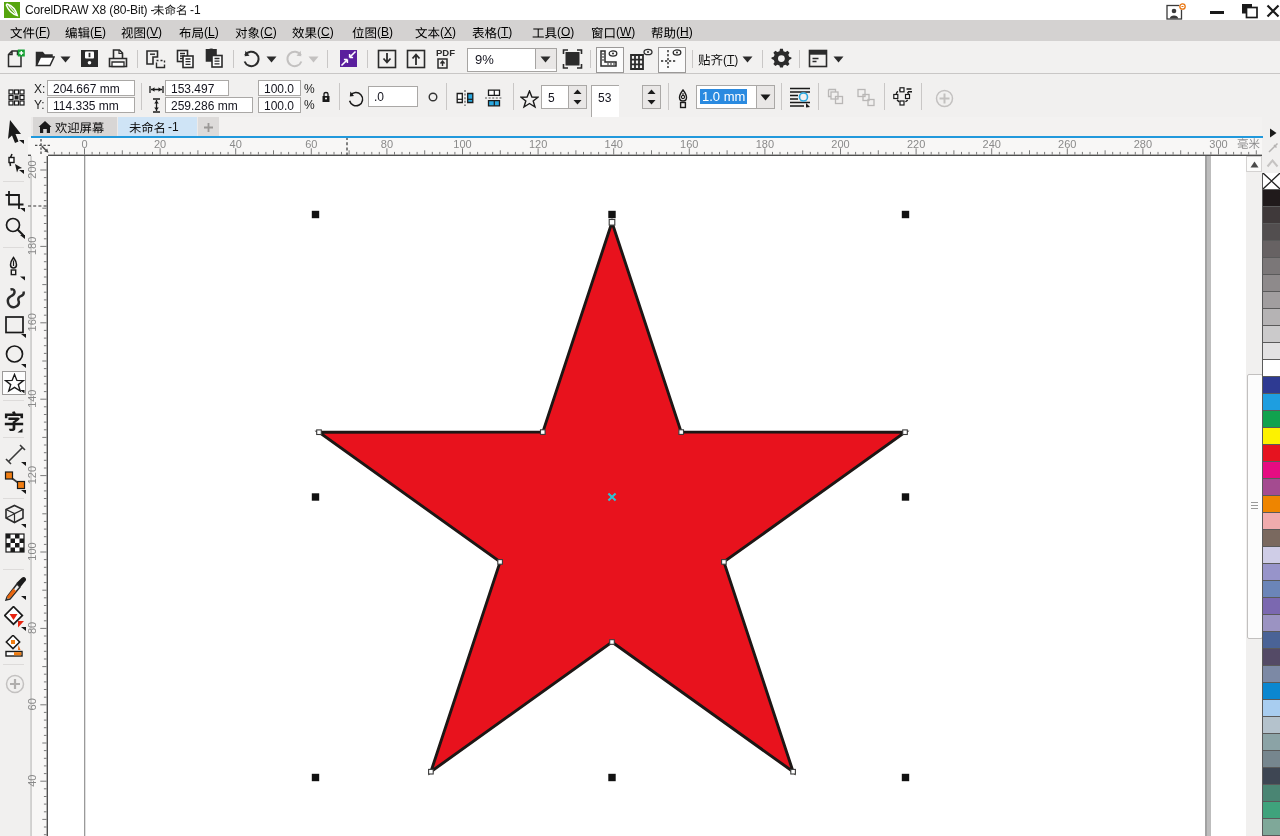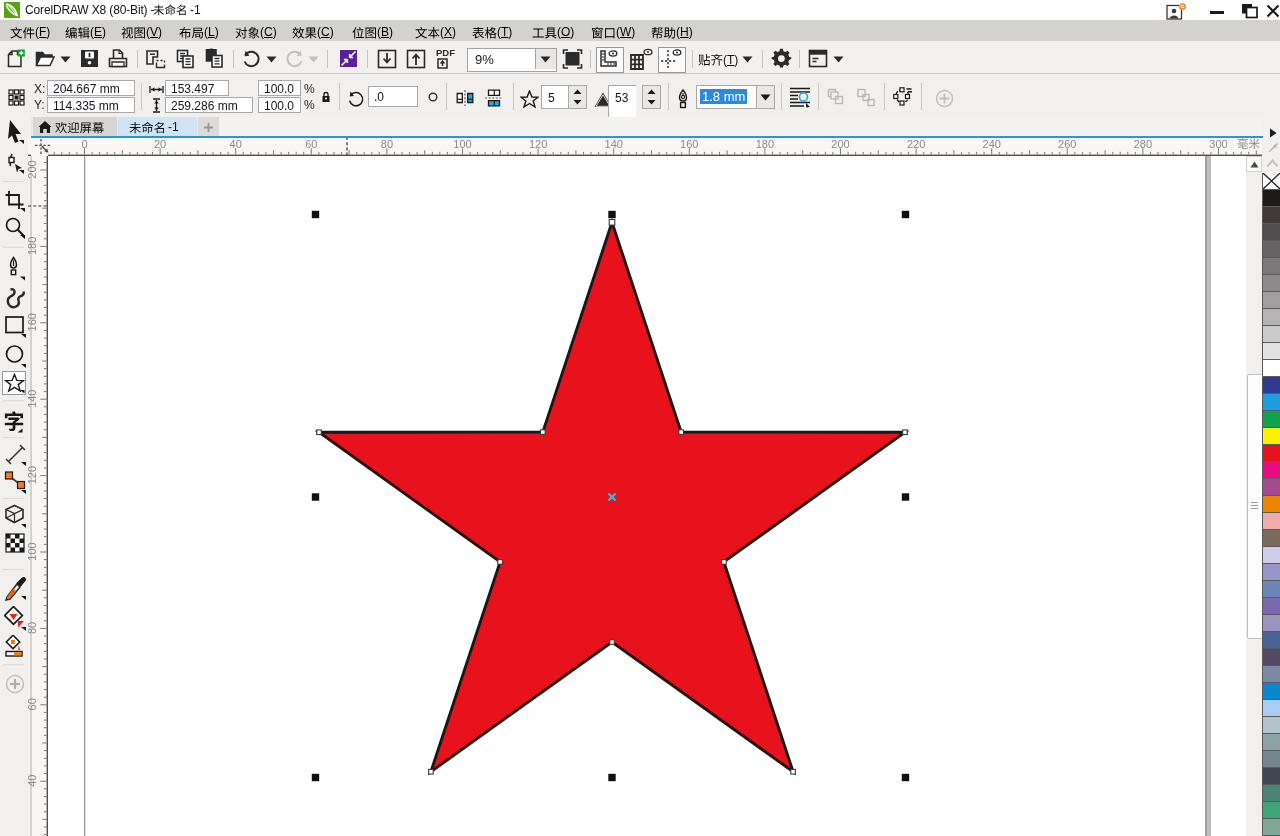--- a/index.html
+++ b/index.html
@@ -334,35 +334,35 @@
     <div class="fld" style="left:541px;top:85px;width:27px;height:24px;box-sizing:border-box;border-right:none;padding:5px 0 0 6px">5</div>
     <div class="abs" style="left:568px;top:85px;width:19px;height:24px;background:#e9e7e6;border:1px solid #aaa8a6;box-sizing:border-box"></div>
     <svg class="abs" style="left:572px;top:89px" width="11" height="16" viewBox="0 0 11 16">
       <path d="M1.5 5 L5.5 0.5 L9.5 5 Z" fill="#1a1a1a"></path>
         <path d="M1.5 11 L5.5 15.5 L9.5 11 Z" fill="#1a1a1a"></path>
     </svg>
     <svg class="abs" style="left:594px;top:91px" width="18" height="17" viewBox="0 0 18 17">
       <path d="M9 1.5 L17.5 16 L0.5 16 Z" fill="#2b2b2b"></path>
       <path d="M9 3.8 L16 15.3 L2 15.3 Z" fill="none" stroke="#f1f0ef" stroke-width="0.9"></path>
     </svg>
-    <div class="fld" style="left:608px;top:85px;width:28px;height:40px;box-sizing:border-box;border-right:none;padding:5px 0 0 6px">53</div>
+    <div class="fld" style="left:591px;top:85px;width:28px;height:40px;box-sizing:border-box;border-right:none;padding:5px 0 0 6px">53</div>
     <div class="abs" style="left:642px;top:85px;width:19px;height:24px;background:#e9e7e6;border:1px solid #aaa8a6;box-sizing:border-box"></div>
     <svg class="abs" style="left:646px;top:89px" width="11" height="16" viewBox="0 0 11 16">
       <path d="M1.5 5 L5.5 0.5 L9.5 5 Z" fill="#1a1a1a"></path>
         <path d="M1.5 11 L5.5 15.5 L9.5 11 Z" fill="#1a1a1a"></path>
     </svg>
     <div class="sep" style="left:668px;top:83px;height:27px"></div>
     <svg class="abs" style="left:676px;top:89px" width="14" height="20" viewBox="0 0 14 20">
       <path d="M7 1 Q10.5 5.5 10.5 8.5 Q10.5 12 7 12 Q3.5 12 3.5 8.5 Q3.5 5.5 7 1 Z" fill="none" stroke="#1a1a1a" stroke-width="1.4"></path>
       <circle cx="7" cy="8" r="1.6" fill="none" stroke="#1a1a1a" stroke-width="1.1"></circle>
       <path d="M7 4 L7 6.4" stroke="#1a1a1a" stroke-width="1.1"></path>
       <rect x="4.6" y="13.5" width="4.8" height="5" fill="none" stroke="#1a1a1a" stroke-width="1.4"></rect>
     </svg>
     <div class="fld" style="left:696px;top:85px;width:60px;height:24px;box-sizing:border-box;border-right:none"></div>
-    <div class="abs" style="left:700px;top:89px;background:#2a8ae0;color:#fff;font-size:13px;padding:0 2px">1.8 mm</div>
+    <div class="abs" style="left:700px;top:89px;background:#2a8ae0;color:#fff;font-size:13px;padding:0 2px">1.0 mm</div>
     <div class="abs" style="left:756px;top:85px;width:19px;height:24px;background:#e9e7e6;border:1px solid #aaa8a6;box-sizing:border-box"></div>
     <svg class="abs" style="left:760px;top:94px" width="11" height="7" viewBox="0 0 11 7">
         <path d="M0.5 0.5 L10.5 0.5 L5.5 6.5 Z" fill="#1a1a1a"></path>
       </svg>
     <div class="sep" style="left:781px;top:83px;height:27px"></div>
     <svg class="abs" style="left:789px;top:87px" width="22" height="21" viewBox="0 0 22 21">
       <path d="M1 1.5 L21 1.5 M1 5 L21 5 M1 8.5 L9 8.5 M1 12 L9 12 M1 15.5 L21 15.5 M1 19 L15 19" stroke="#1a1a1a" stroke-width="1.6"></path>
       <circle cx="14.5" cy="10" r="4.5" fill="#f1f0ef"></circle>
       <circle cx="14.5" cy="10" r="4" fill="none" stroke="#29a8e0" stroke-width="1.6"></circle>
       <path d="M17 16 L21 20 L17 20.5 Z" fill="#1a1a1a"></path>

